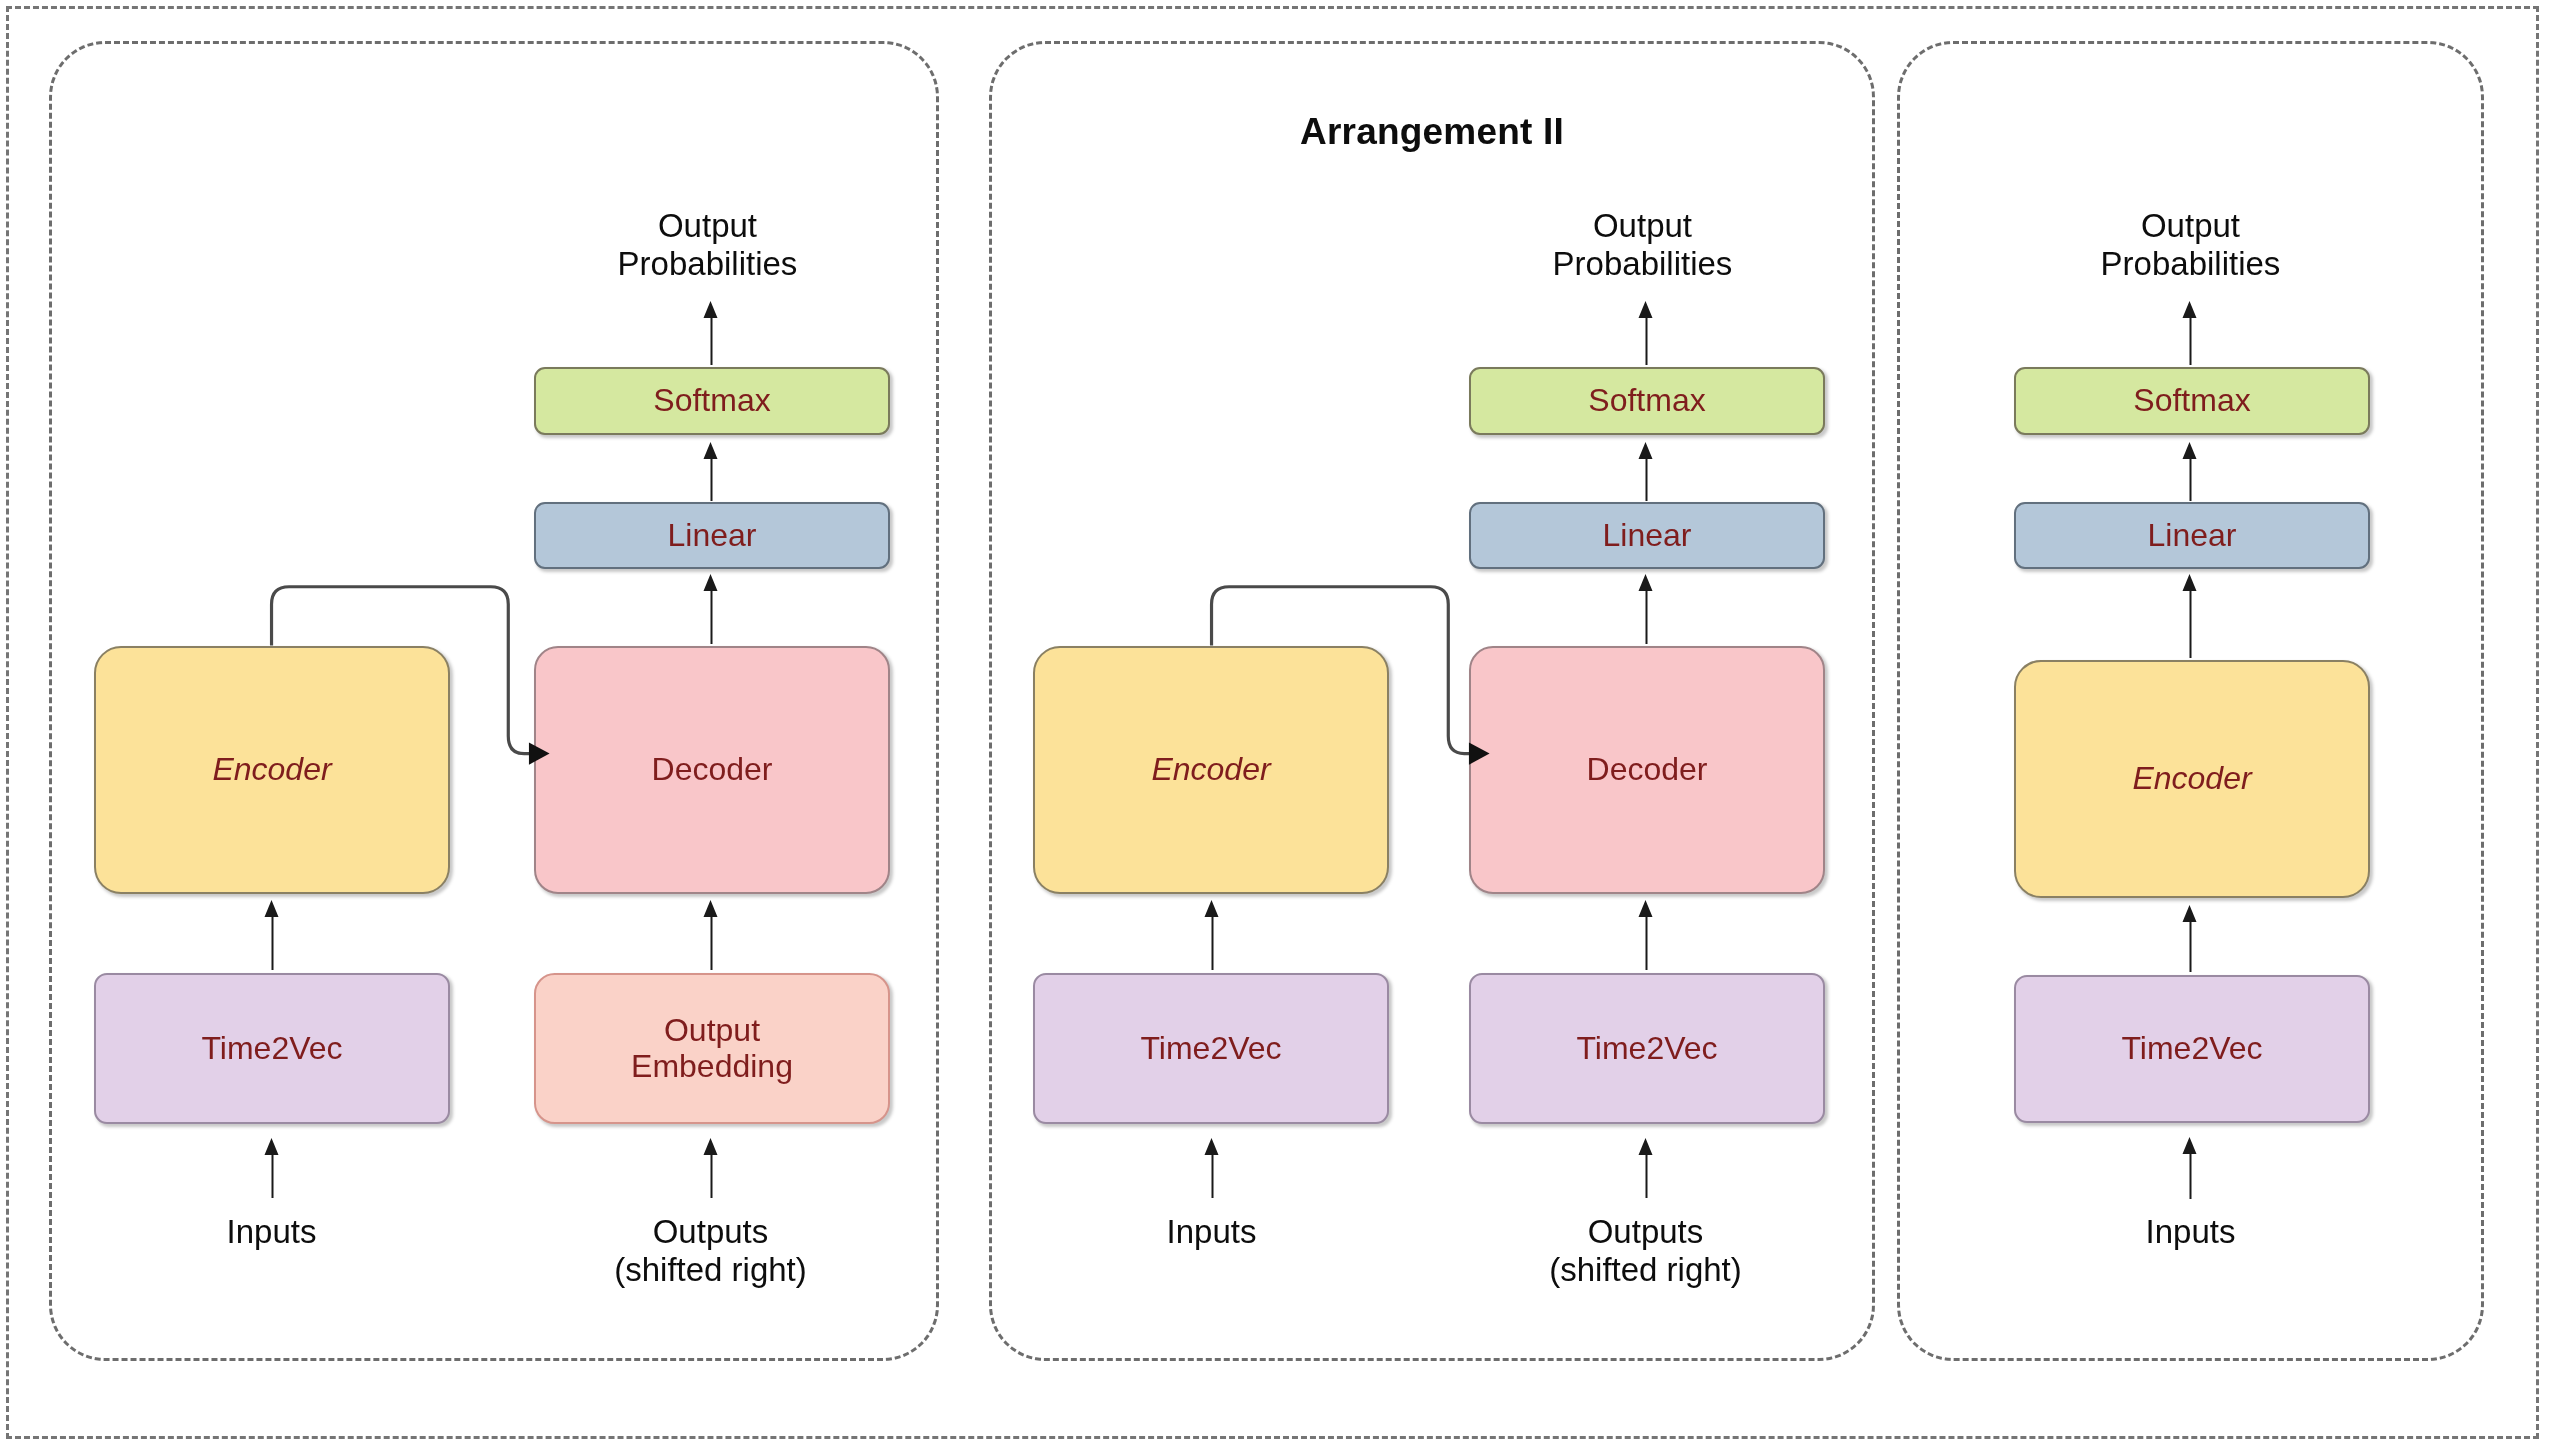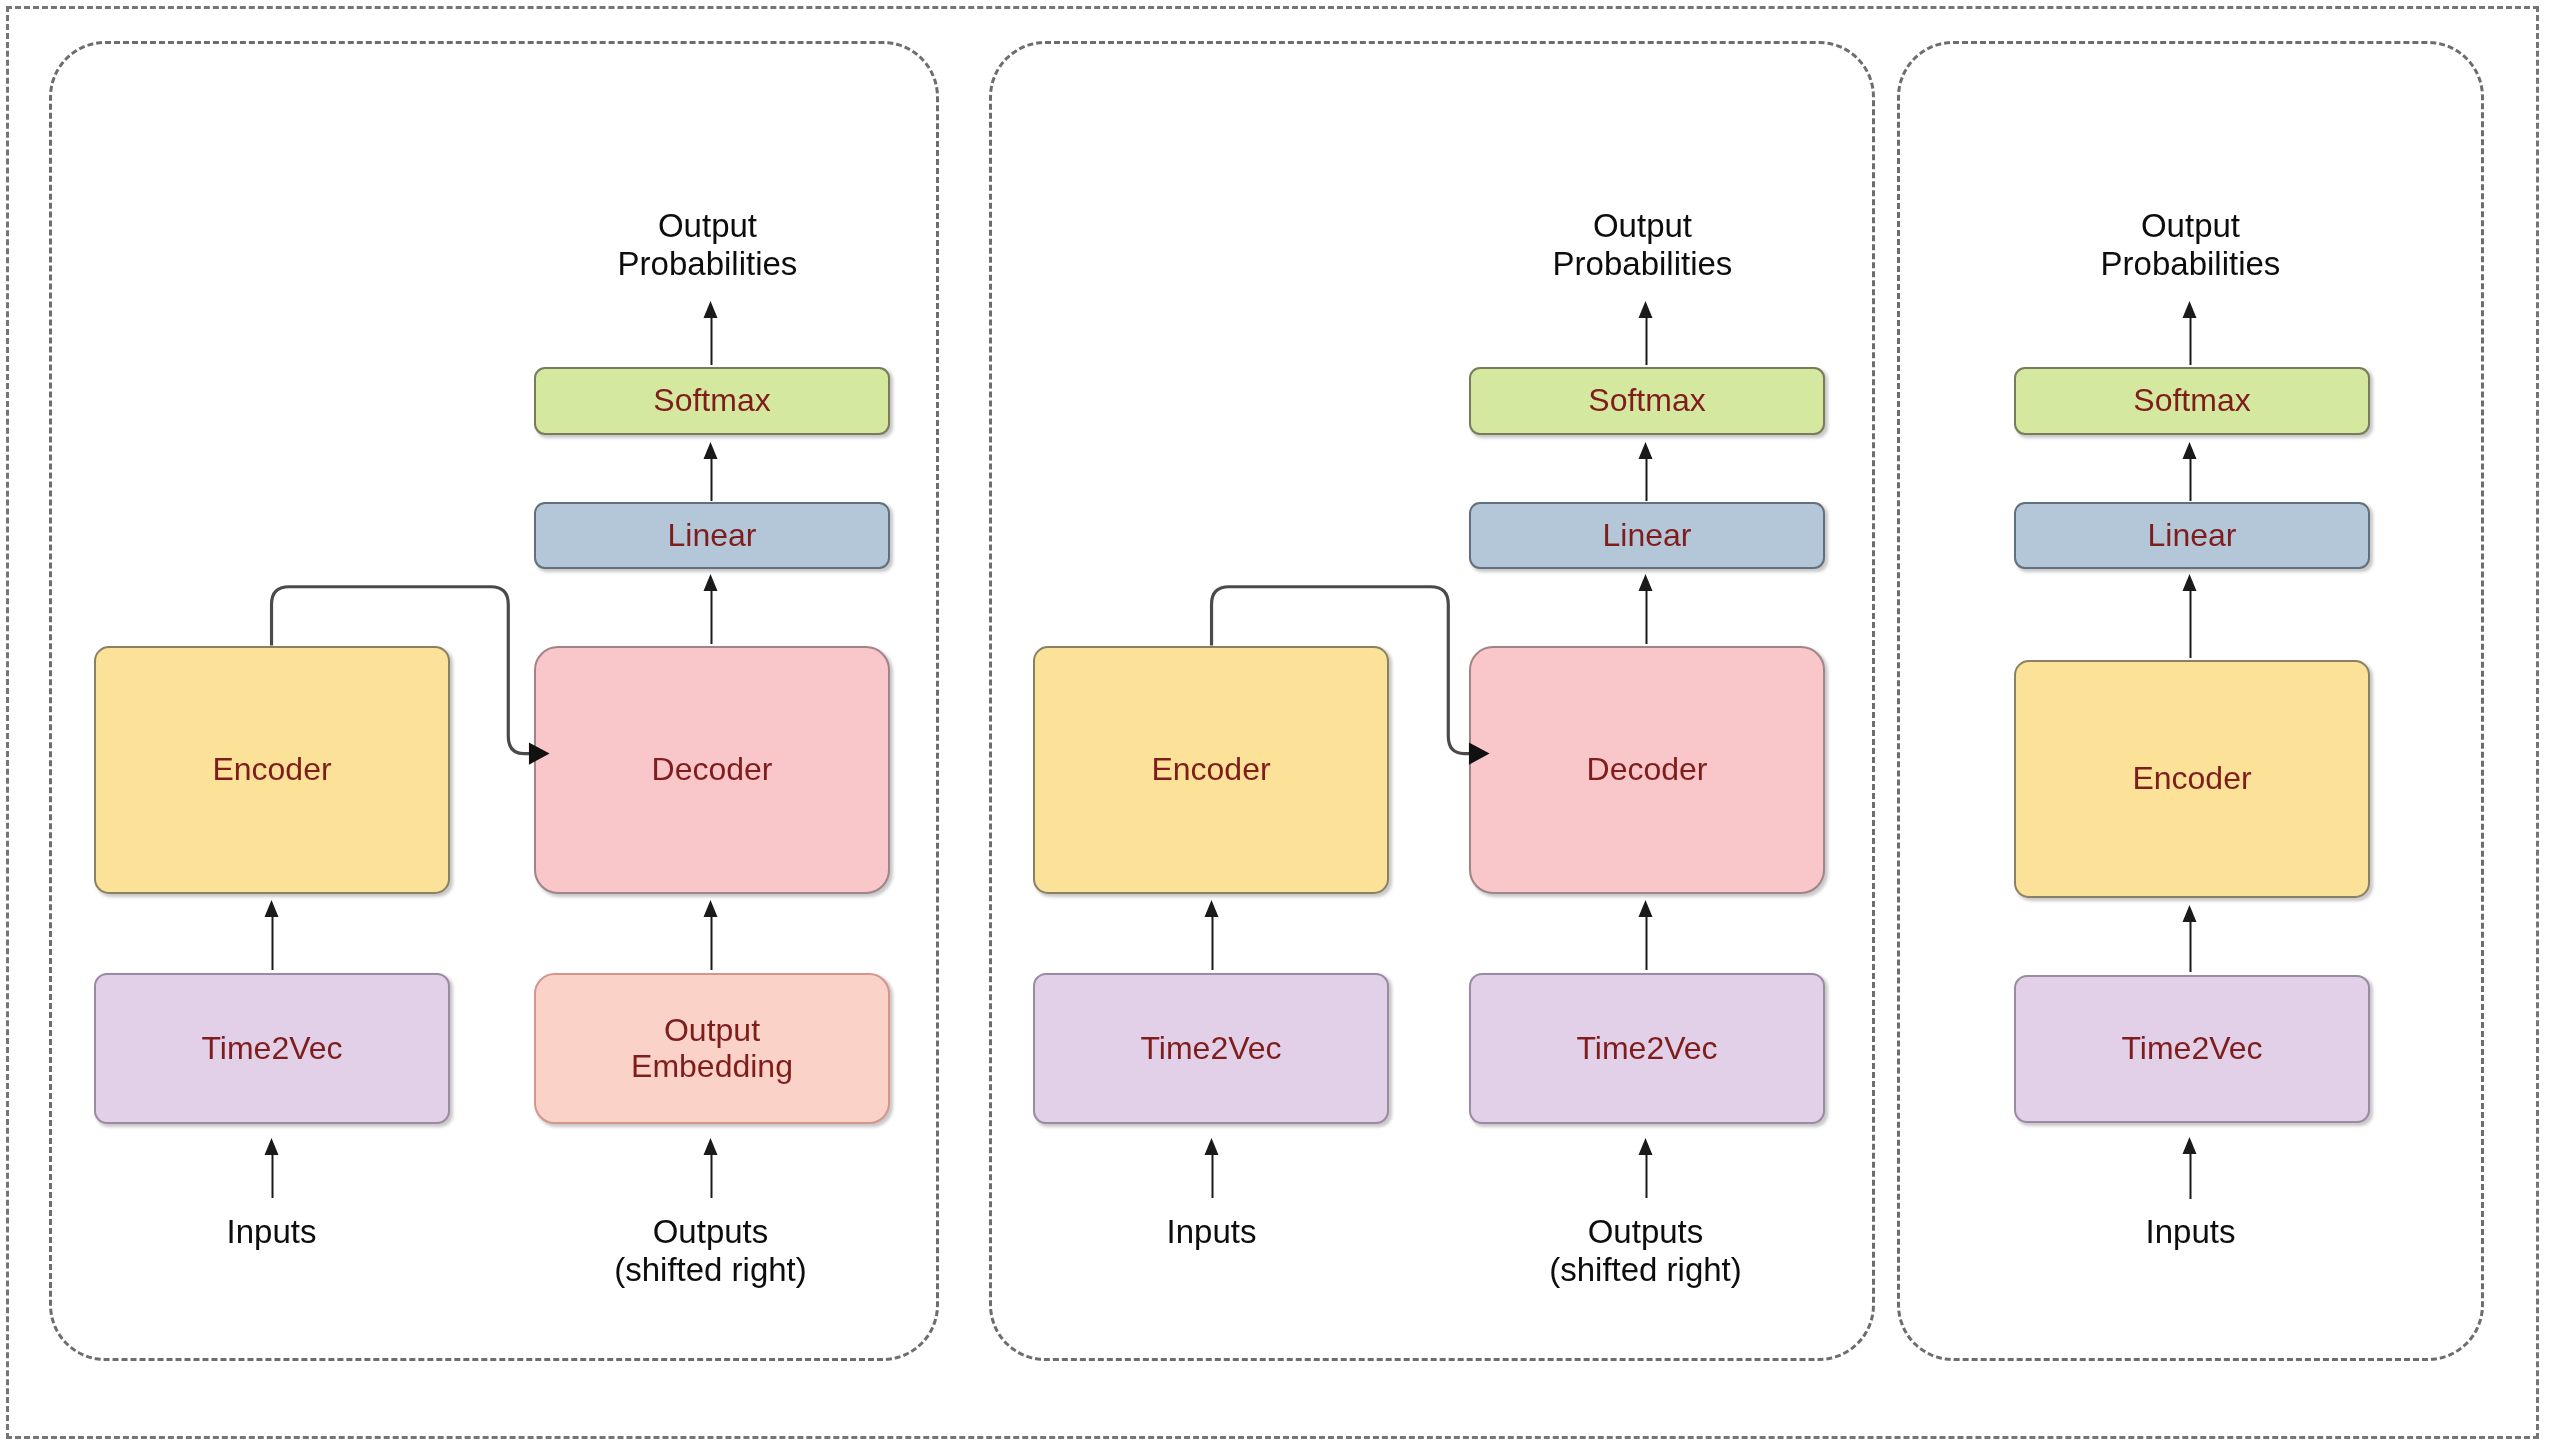--- a/index.html
+++ b/index.html
@@ -75,21 +75,22 @@
     border-radius: 11px;
   }
   .node.linear {
     background: #b4c7d9;
     border-color: #62707e;
     border-radius: 11px;
   }
   .node.encoder {
     background: #fce299;
     border-color: #8a8063;
-    border-radius: 15px;
+    border-radius: 27px;
+    font-style: italic;
   }
   .node.decoder {
     background: #f9c6c9;
     border-color: #a08488;
     border-radius: 24px;
   }
   .node.time2vec {
     background: #e2d0e8;
     border-color: #9a8aa2;
     border-radius: 13px;
@@ -215,20 +216,21 @@
   <div class="free-label" style="left:57px; width:429px; top:1213px;">Inputs</div>
 
   <svg class="skip-svg" style="left:262px; top:577px; width:286px; height:207px;" viewBox="0 0 360 260">
     <path d="M 12 86 L 12 34 Q 12 12 34 12 L 288 12 Q 310 12 310 34 L 310 200 Q 310 222 330 222 L 338 222"></path>
     <polygon points="336,208 362,222 336,236"></polygon>
   </svg>
 
   <div class="panel" style="left:989px; top:41px; width:886px; height:1320px;">
   </div>
 
+  <div class="panel-title" style="left:989px; width:886px; top:111px;">Arrangement II</div>
 
   <div class="free-label" style="left:1428px; width:429px; top:207px;">Output
 Probabilities</div>
 
   <div class="arrow" style="left:1646px; top:301px; height:64px;">
     <div class="head"></div>
       <div class="shaft"></div>
   </div>
 
   <div class="node softmax" style="left:1469px; top:367px; width:356px; height:68px;">Softmax</div>

